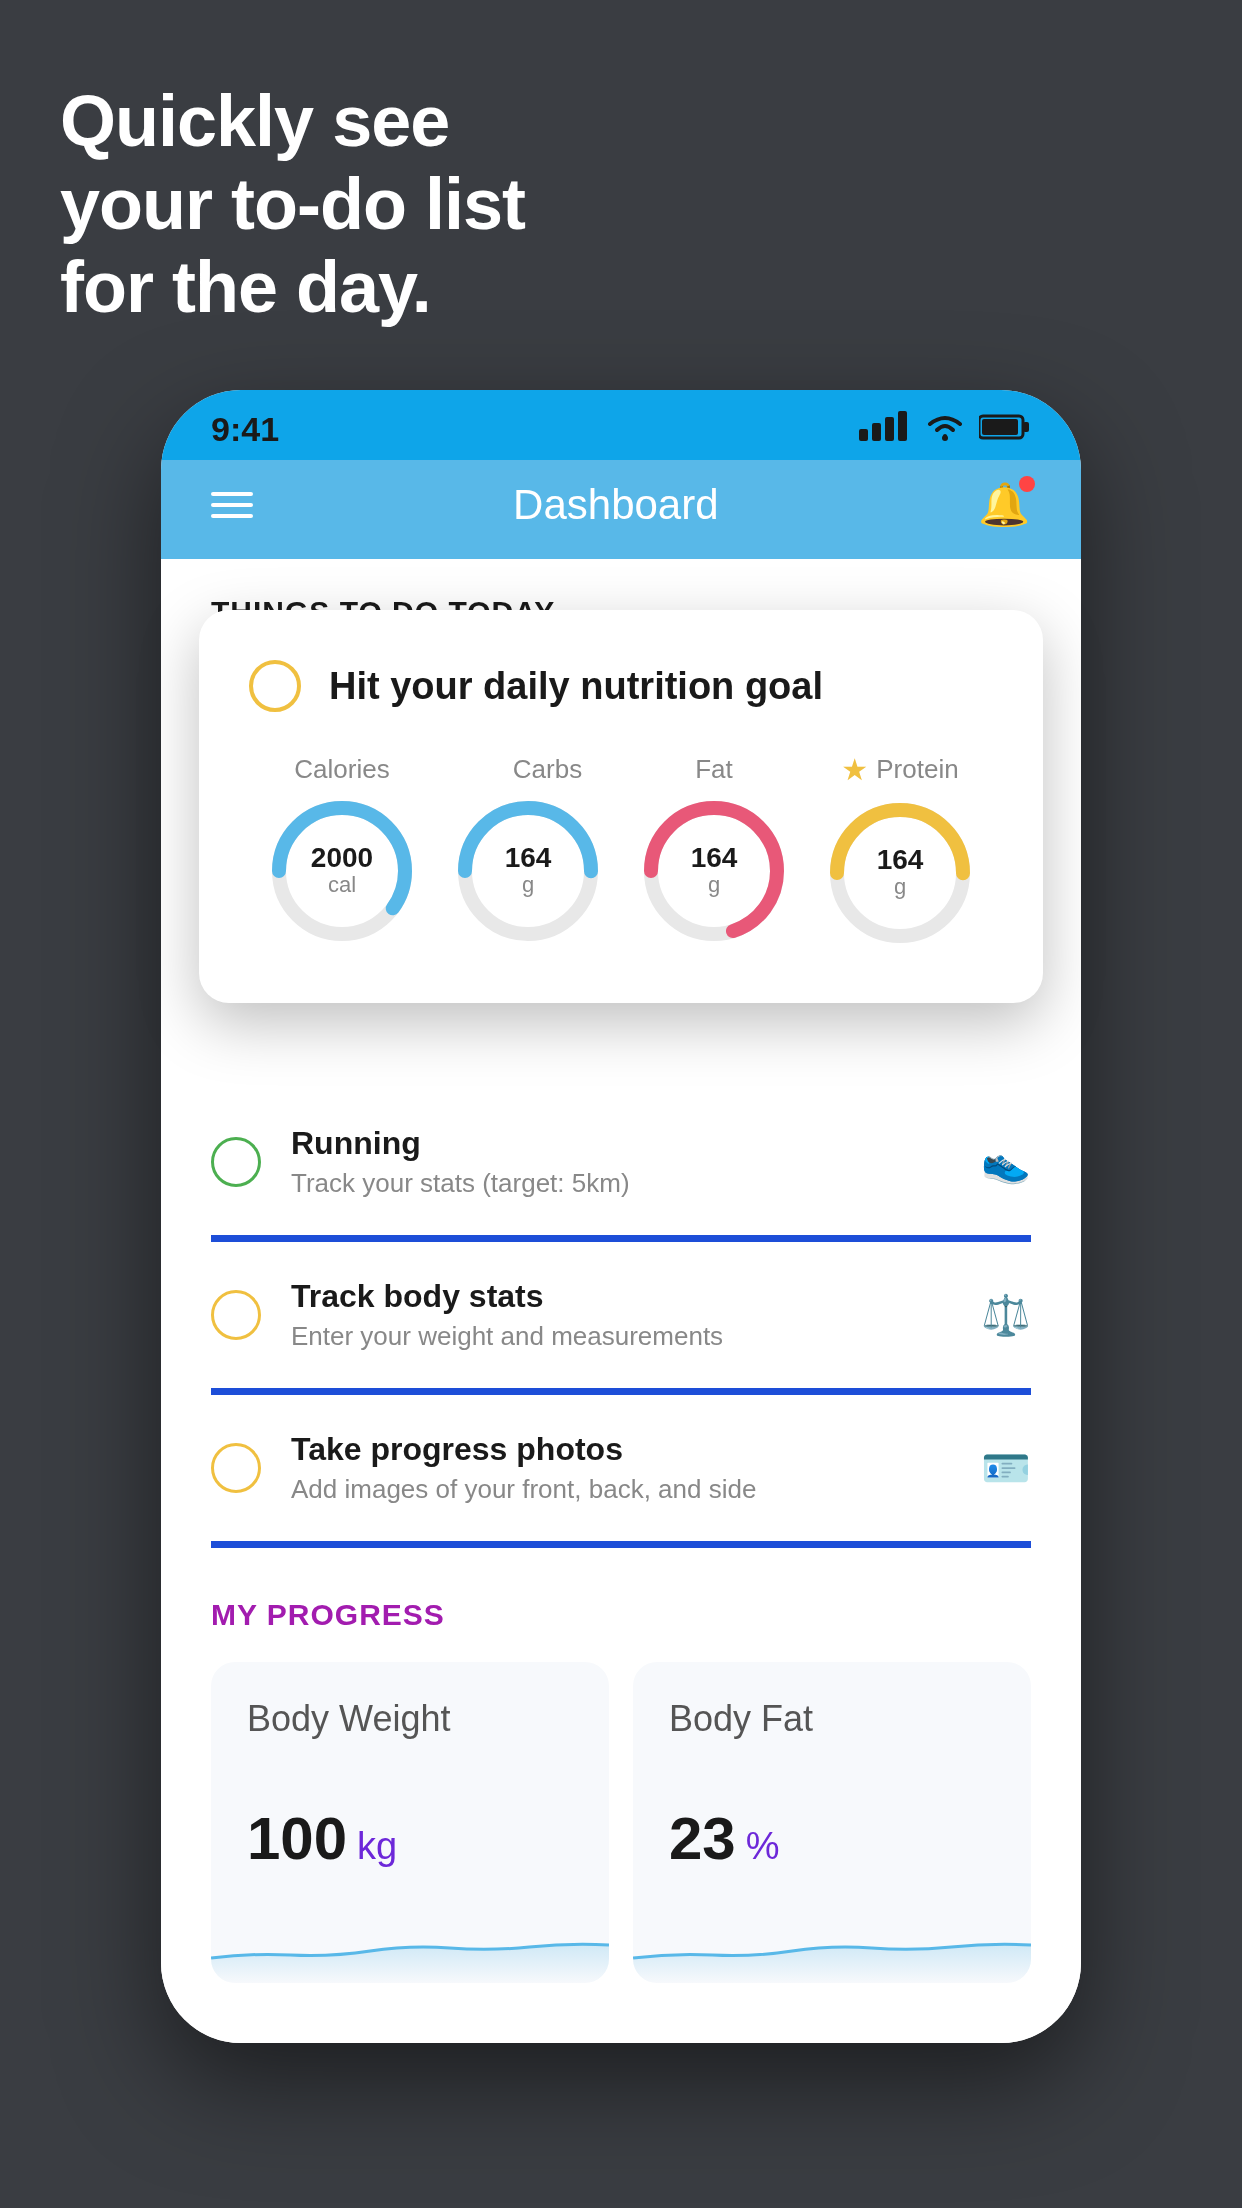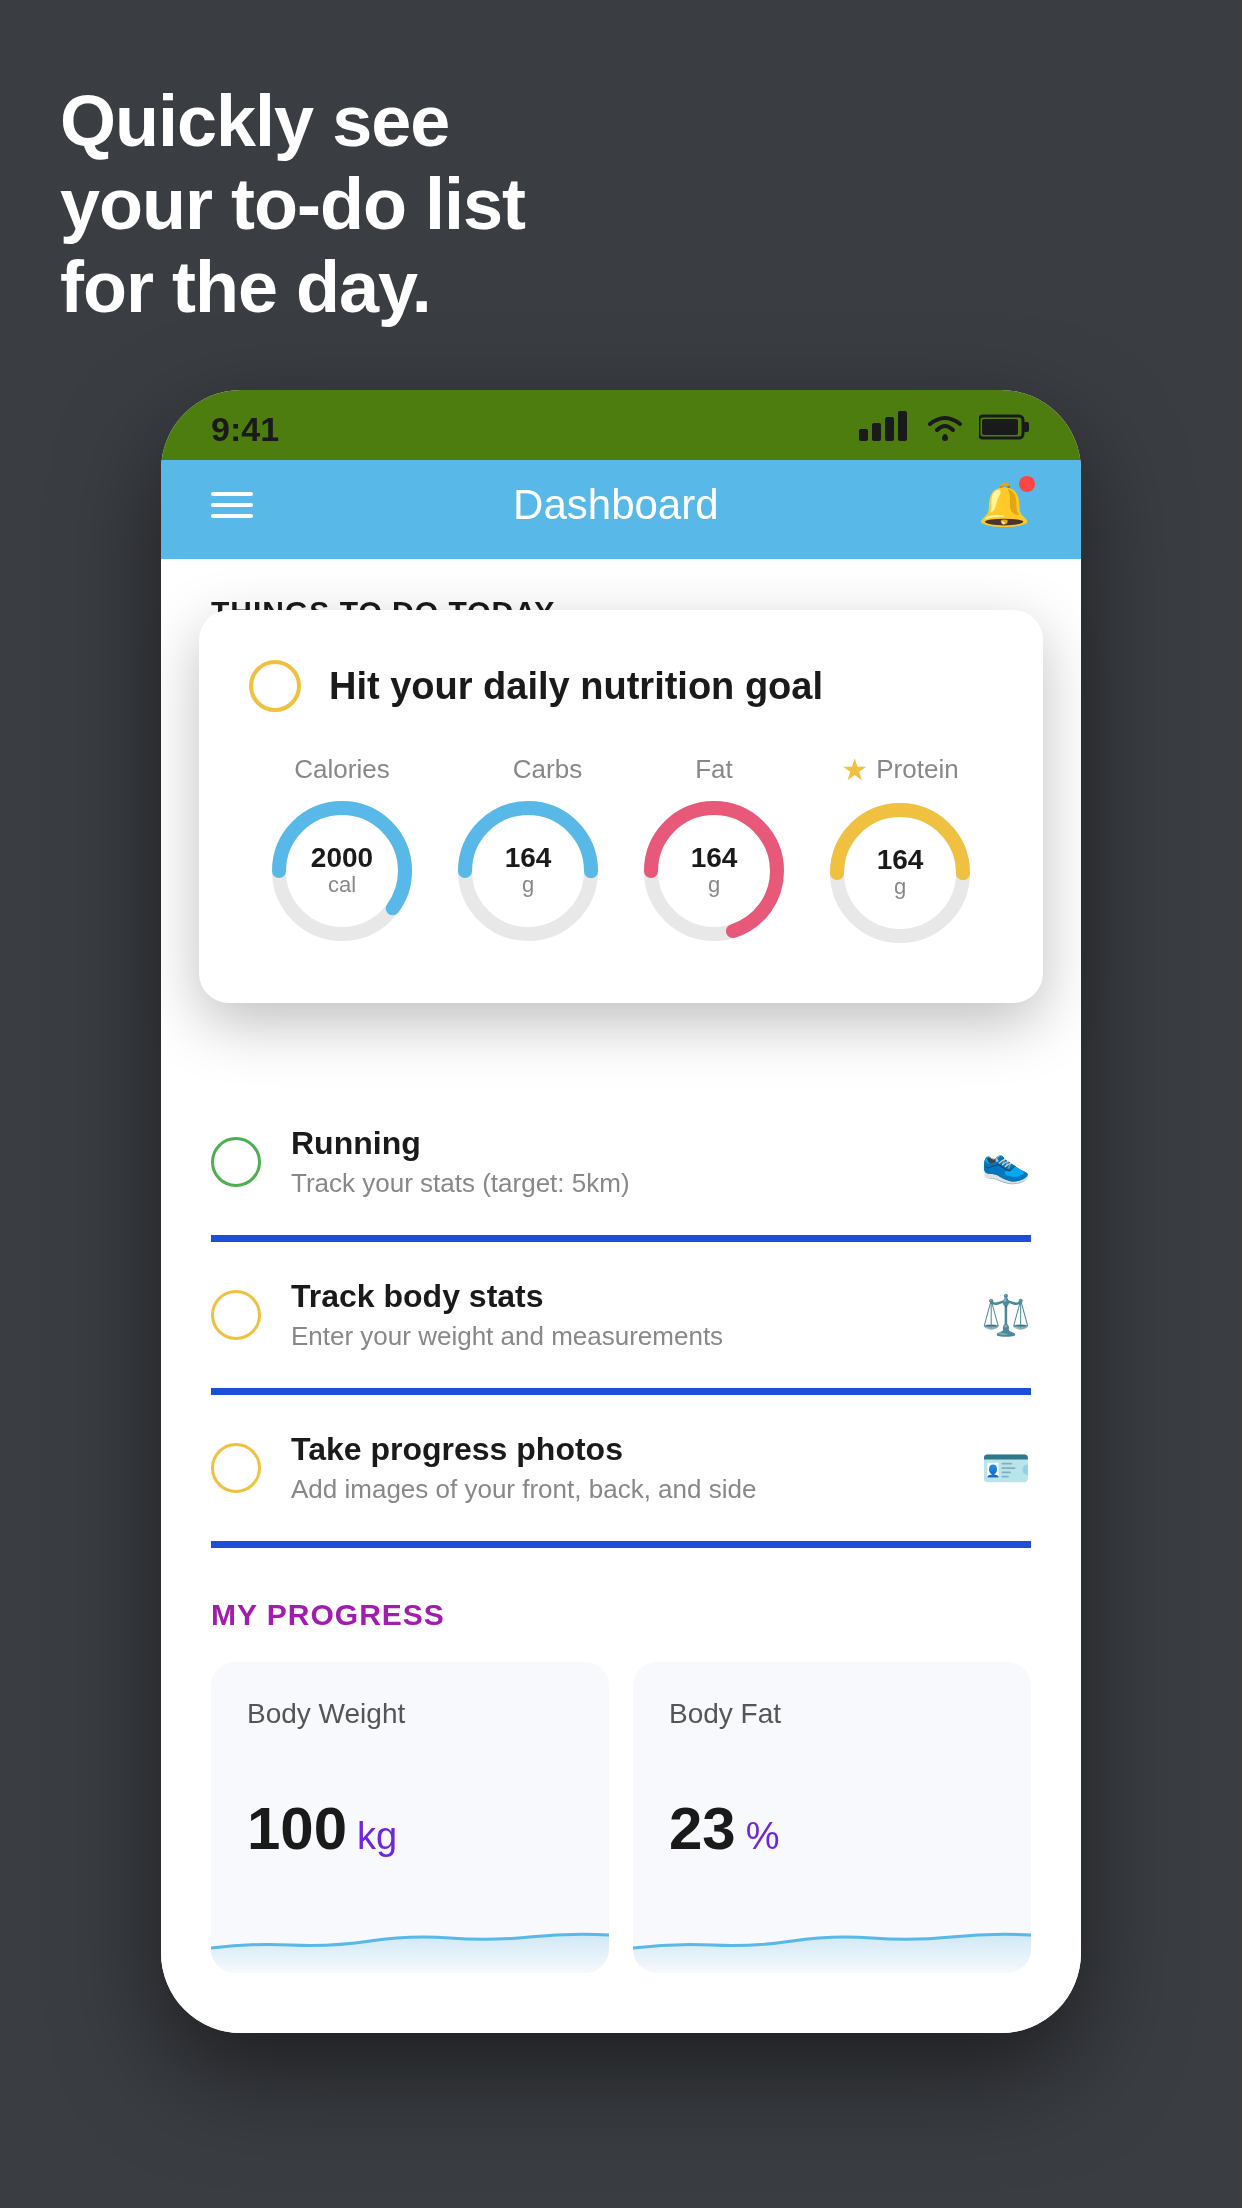--- a/index.html
+++ b/index.html
@@ -36,21 +36,21 @@
     .phone {
       background: #f0f0f0;
       border-radius: 80px;
       overflow: hidden;
       box-shadow: 0 40px 100px rgba(0,0,0,0.5);
       position: relative;
     }
 
     
     .status-bar {
-      background: #4d7c0f;
+      background: #0ea5e9;
       display: flex;
       justify-content: space-between;
       align-items: center;
       padding: 18px 50px 10px;
       height: 70px;
     }
     .status-time {
       color: #1a1a1a;
       font-size: 34px;
       font-weight: 600;
@@ -265,21 +265,21 @@
       gap: 24px;
     }
     .progress-card {
       flex: 1;
       background: #f7f9fc;
       border-radius: 24px;
       padding: 36px 36px 0;
       overflow: hidden;
     }
     .progress-card-title {
-      font-size: 28px;
+      font-size: 36px;
       color: #555;
       font-weight: 500;
       margin-bottom: 20px;
     }
     .progress-value-row {
       display: flex;
       align-items: baseline;
       gap: 10px;
       margin-bottom: 30px;
     }

